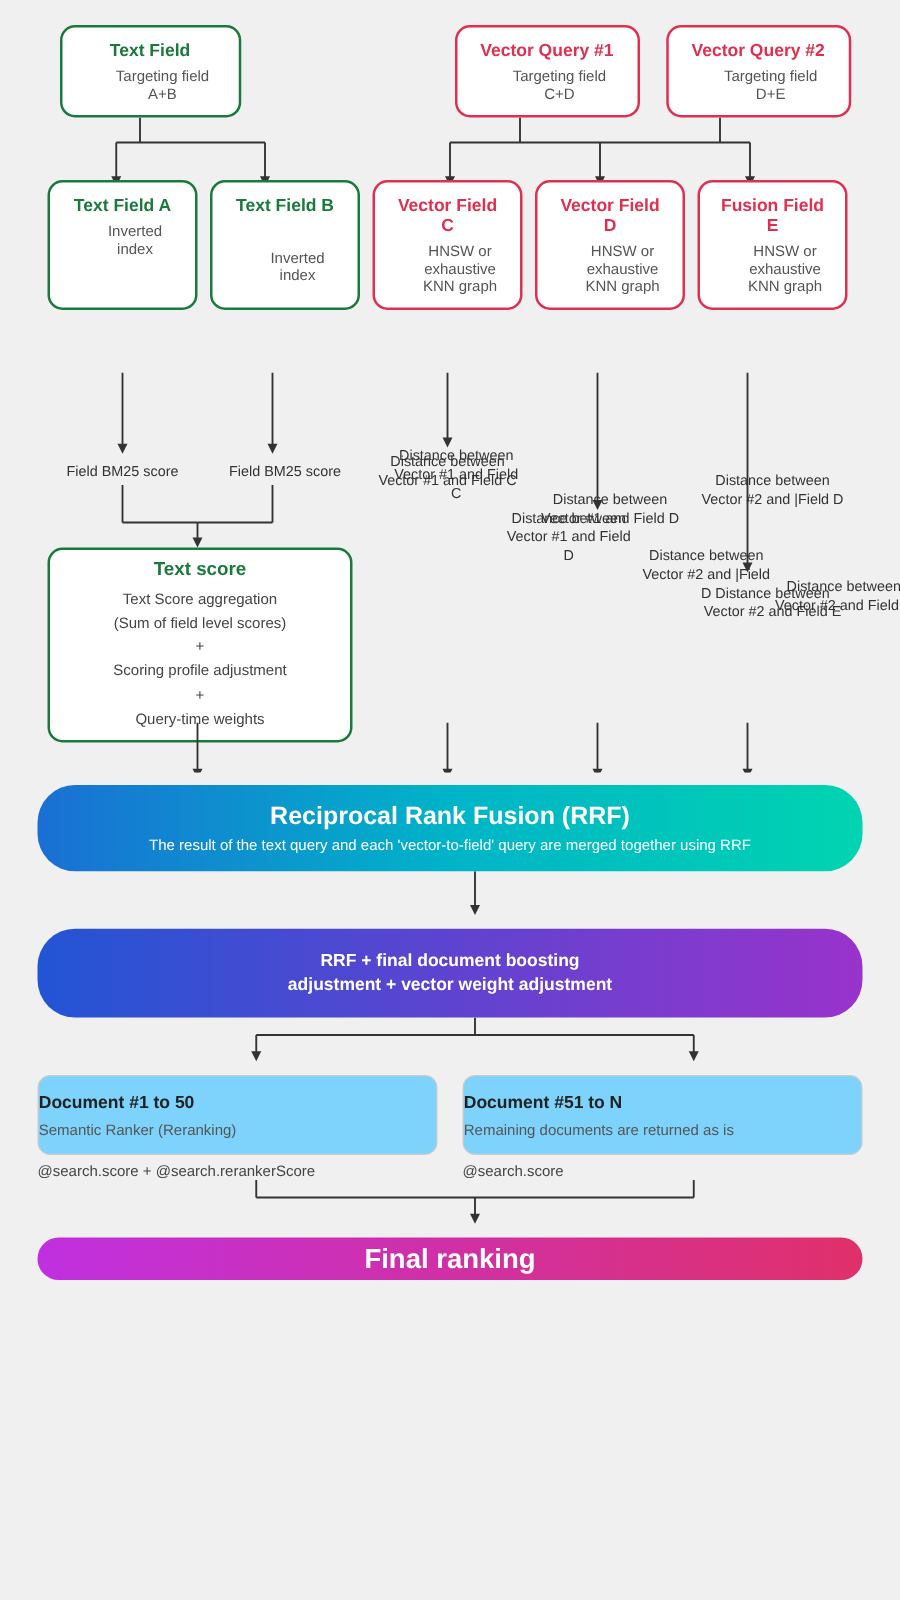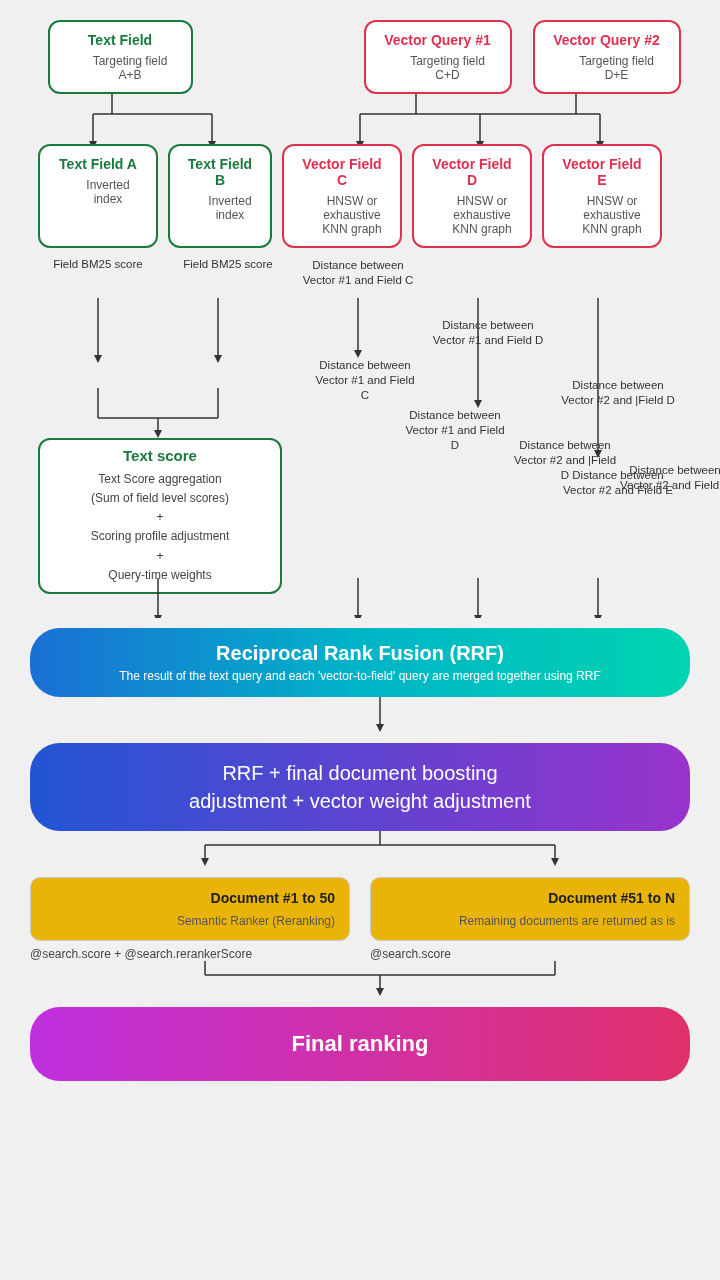--- a/index.html
+++ b/index.html
@@ -106,39 +106,39 @@
     .boost-banner {
       margin: 10px 10px 0 10px;
       background: linear-gradient(90deg, #2255d4 0%, #9933cc 100%);
       border-radius: 30px;
       padding: 16px 20px;
       text-align: center;
       color: #fff;
     }
 
     .boost-banner .title {
-      font-size: 20px;
-      font-weight: normal;
+      font-size: 14px;
+      font-weight: bold;
       line-height: 1.4;
     }
 
     
     .docs-row {
       display: flex;
       gap: 20px;
       margin: 10px 10px 0 10px;
     }
 
     .doc-box {
       flex: 1;
       border: 1.5px solid #ccc;
       border-radius: 10px;
-      padding: 12px 14px;
-      background: #eab308;
-      text-align: right;
+      padding: 12px 0;
+      background: #7dd3fc;
+      text-align: left;
     }
 
     .doc-box .doc-title {
       font-weight: bold;
       font-size: 14px;
       color: #222;
       margin-bottom: 8px;
     }
 
     .doc-box .doc-sub {
@@ -157,21 +157,21 @@
       flex: 1;
       font-size: 12px;
       color: #444;
     }
 
     
     .final-banner {
       margin: 10px 10px 0 10px;
       background: linear-gradient(90deg, #c030e0 0%, #e0306a 100%);
       border-radius: 30px;
-      padding: 24px 20px;
+      padding: 4px 20px;
       text-align: center;
       color: #fff;
     }
 
     .final-banner .title {
       font-size: 22px;
       font-weight: bold;
     }
 
     .final-banner .subtitle {
@@ -239,42 +239,42 @@
     </svg>
   </div>
 
   <div style="display:flex; padding-left:18px; gap:10px; margin-top:0;">
 
     <div class="box box-green field-box" style="width:120px;">
       <div class="box-title">Text Field A</div>
       <div class="box-subtitle">Inverted index</div>
     </div>
 
-    <div class="box box-green field-box" style="width:104px;">
+    <div class="box box-green field-box" style="width:120px;gap:21px;">
       <div class="box-title">Text Field B</div>
       <div class="box-subtitle">Inverted index</div>
     </div>
 
     <div class="box box-red field-box" style="width:120px;">
       <div class="box-title">Vector Field C</div>
       <div class="box-subtitle">HNSW or exhaustive KNN graph</div>
     </div>
 
     <div class="box box-red field-box" style="width:120px;">
       <div class="box-title">Vector Field D</div>
       <div class="box-subtitle">HNSW or exhaustive KNN graph</div>
     </div>
 
     <div class="box box-red field-box" style="width:120px;">
-      <div class="box-title">Vector Field E</div>
+      <div class="box-title">Fusion Field E</div>
       <div class="box-subtitle">HNSW or exhaustive KNN graph</div>
     </div>
   </div>
 
-  <div style="display:flex; padding-left:18px; gap:10px; margin-top:10px; align-items:flex-start;">
+  <div style="display:flex; padding-left:18px; gap:10px; margin-top:10px; align-items:center;">
 
     <div style="width:120px; text-align:center;">
       <div style="font-size:11.5px;color:#333;">Field BM25 score</div>
     </div>
 
     <div style="width:120px; text-align:center;">
       <div style="font-size:11.5px;color:#333;">Field BM25 score</div>
     </div>
 
     <div style="width:120px; text-align:center;">

